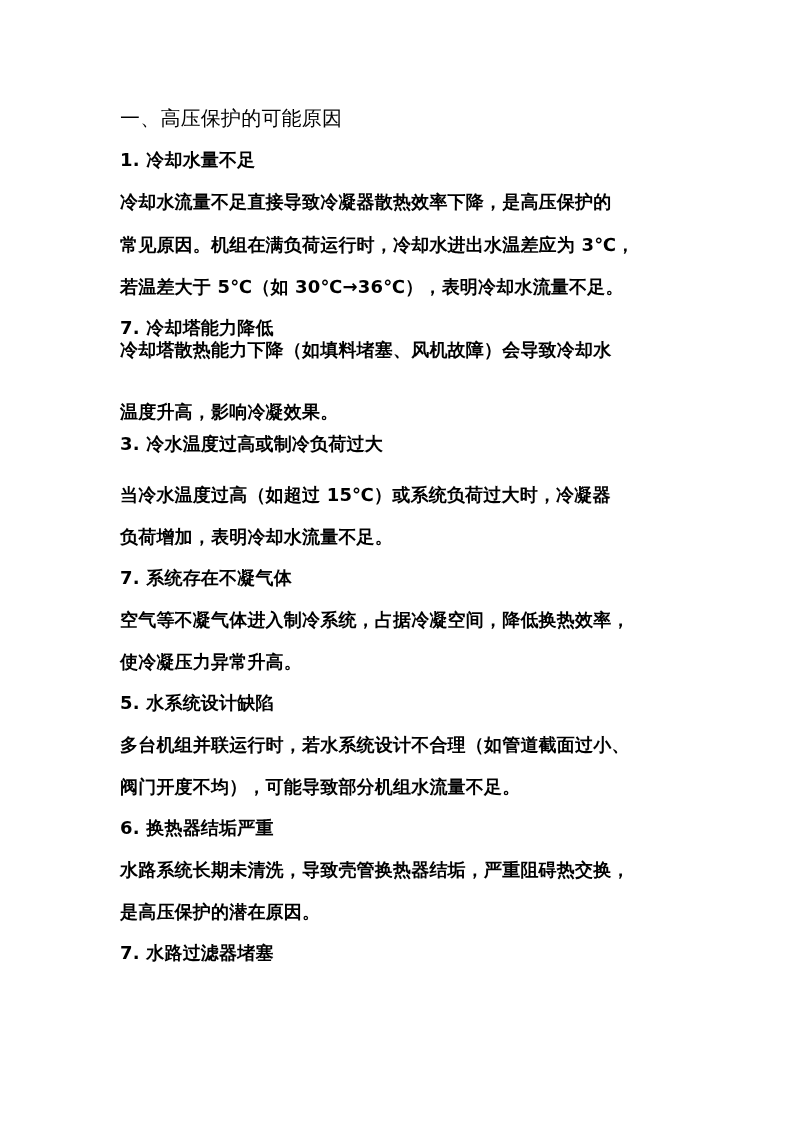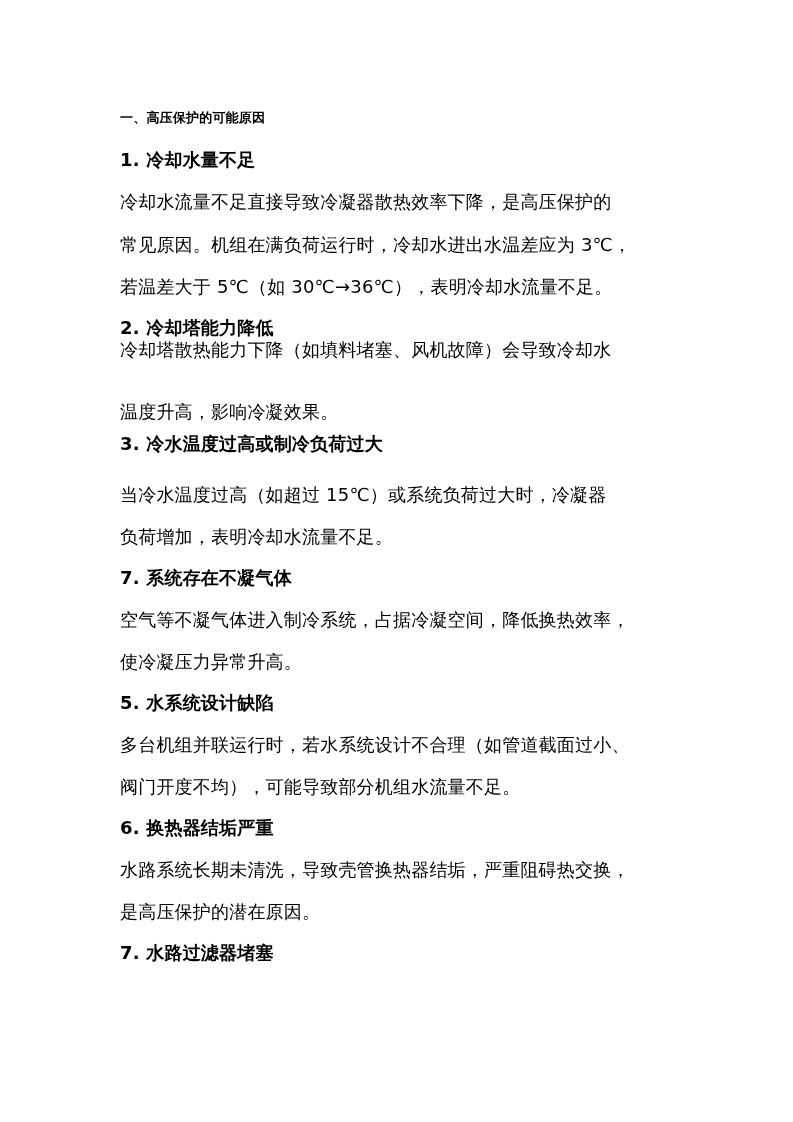--- a/index.html
+++ b/index.html
@@ -23,44 +23,44 @@
     }
     .line {
       position: absolute;
       left: 0;
       white-space: nowrap;
       font-size: 18px;
       line-height: 24px;
       letter-spacing: 0.2px;
     }
     .h1 {
-      font-weight: bold;
-      font-size: 13px;
+      font-weight: normal;
+      font-size: 20px;
     }
     .h2 {
       font-weight: bold;
       font-size: 18px;
     }
     .p {
-      font-weight: normal;
+      font-weight: bold;
       font-size: 18px;
     }
   </style>
 </head>
 <body>
 
 <div class="page">
   <div class="line h1" style="top:106px">一、高压保护的可能原因</div>
 
   <div class="line h2" style="top:148px">1. 冷却水量不足</div>
   <div class="line p" style="top:190px">冷却水流量不足直接导致冷凝器散热效率下降，是高压保护的</div>
   <div class="line p" style="top:233px">常见原因。机组在满负荷运行时，冷却水进出水温差应为 3℃，</div>
   <div class="line p" style="top:275px">若温差大于 5℃（如 30℃→36℃），表明冷却水流量不足。</div>
 
-  <div class="line h2" style="top:316px">2. 冷却塔能力降低</div>
+  <div class="line h2" style="top:316px">7. 冷却塔能力降低</div>
   <div class="line p" style="top:338px">冷却塔散热能力下降（如填料堵塞、风机故障）会导致冷却水</div>
   <div class="line p" style="top:400px">温度升高，影响冷凝效果。</div>
 
   <div class="line h2" style="top:432px">3. 冷水温度过高或制冷负荷过大</div>
   <div class="line p" style="top:483px">当冷水温度过高（如超过 15℃）或系统负荷过大时，冷凝器</div>
   <div class="line p" style="top:525px">负荷增加，表明冷却水流量不足。</div>
 
   <div class="line h2" style="top:566px">7. 系统存在不凝气体</div>
   <div class="line p" style="top:608px">空气等不凝气体进入制冷系统，占据冷凝空间，降低换热效率，</div>
   <div class="line p" style="top:650px">使冷凝压力异常升高。</div>

